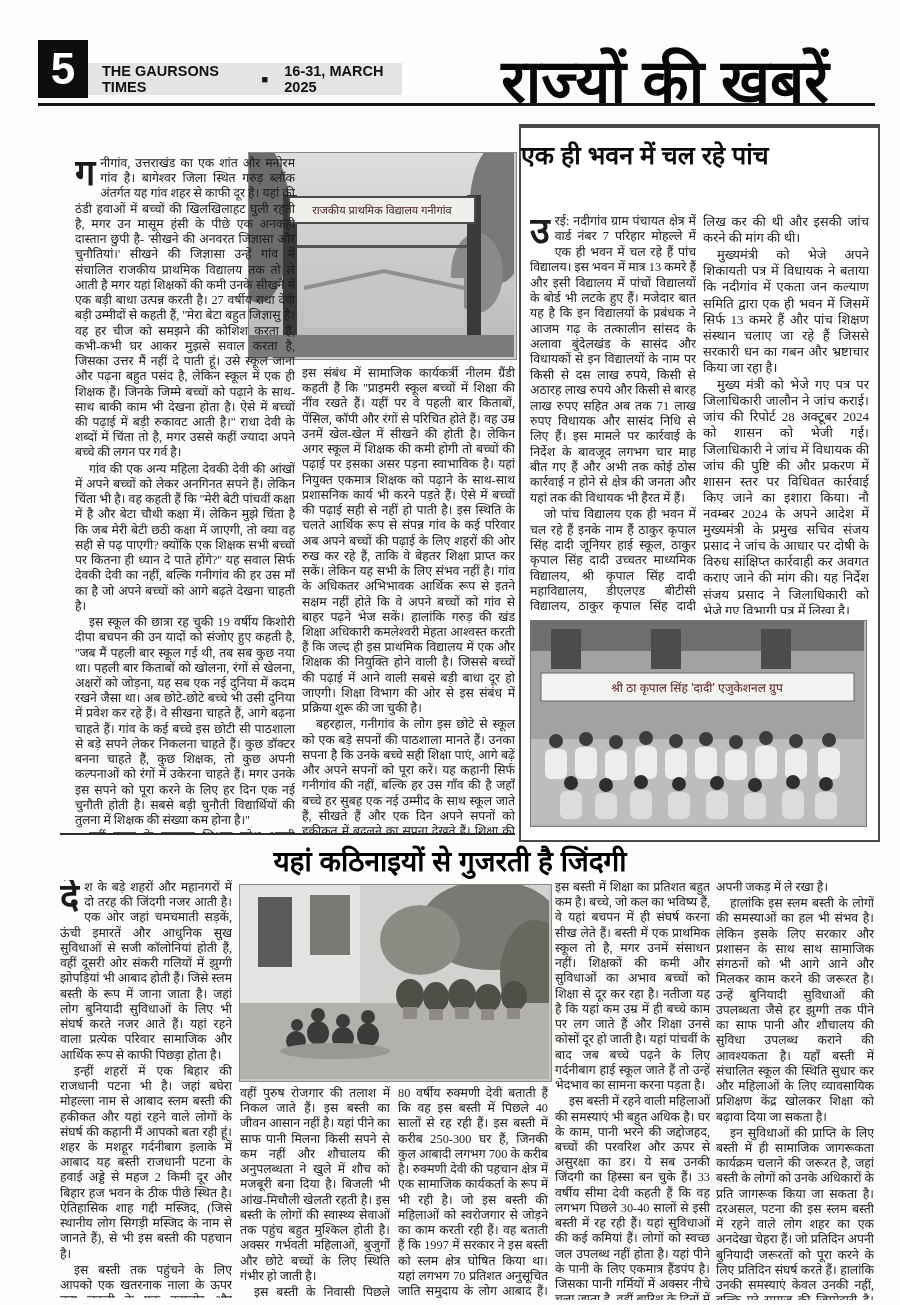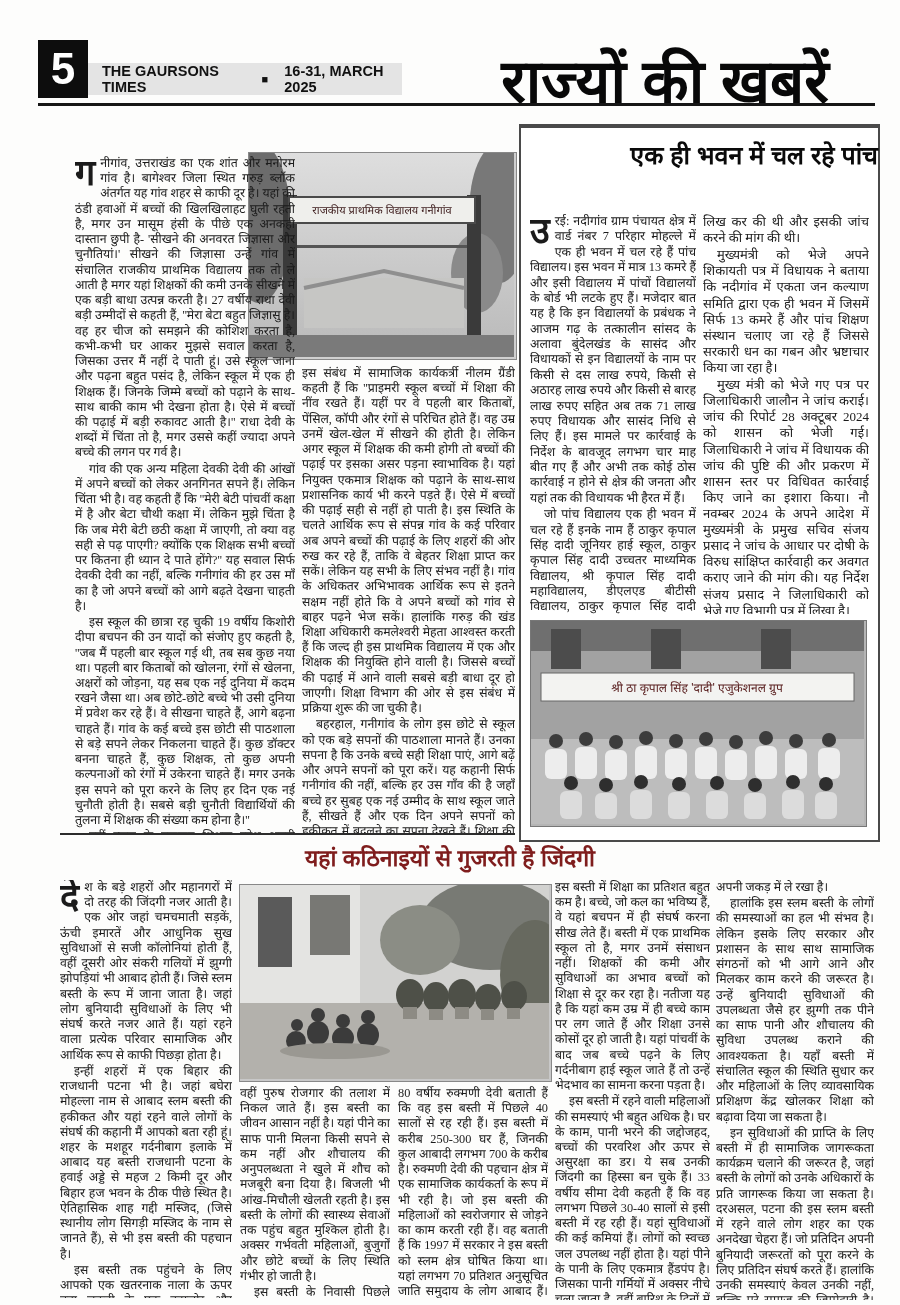--- a/index.html
+++ b/index.html
@@ -21,27 +21,27 @@
   .col p{margin:0 0 1px 0;text-indent:14px;}
   .col p.first{text-indent:0;}
   .dropcap{float:left;font-weight:bold;font-size:36px;line-height:30px;padding:2px 5px 0 0;
            font-family:"Liberation Sans","DejaVu Sans",sans-serif;}
   
   .a1-headline{position:absolute;left:75px;top:112px;width:442px;
            font-family:"Liberation Sans","DejaVu Sans",sans-serif;font-weight:bold;font-size:29px;color:#0a0a0a;}
   .a1-photo{position:absolute;left:248px;top:152px;width:267px;height:206px;border:1px solid #888;background:#cfcfcf;}
   
   .box{position:absolute;left:519px;top:124px;width:357px;height:712px;border:2px solid #4a4a4a;border-top:4px solid #4a4a4a;background:#fff;}
-  .a2-headline{position:absolute;left:0;top:12px;width:100%;text-align:right;
+  .a2-headline{position:absolute;left:0;top:12px;width:100%;text-align:left;
            font-family:"Liberation Sans","DejaVu Sans",sans-serif;font-weight:bold;font-size:25px;line-height:1.2;color:#0a0a0a;}
   .a2-photo{position:absolute;left:9px;top:492px;width:335px;height:205px;border:1px solid #777;background:#b5b5b5;}
   
   .mid-rule{position:absolute;left:60px;top:833px;width:455px;height:2px;background:#2c2c2c;}
   .a3-headline{position:absolute;left:0;top:841px;width:900px;text-align:center;
-           font-family:"Liberation Sans","DejaVu Sans",sans-serif;font-weight:bold;font-size:23px;color:#7f1d1d;}
+           font-family:"Liberation Sans","DejaVu Sans",sans-serif;font-weight:bold;font-size:28px;color:#000000;}
   .a3-photo{position:absolute;left:239px;top:884px;width:311px;height:196px;border:1px solid #888;background:#c8c8c8;}
   svg text{font-family:"Liberation Sans","DejaVu Sans",sans-serif;}
 </style>
 </head>
 <body>
 
 <div class="page">
 
   <div class="pagenum">5</div>
   <div class="mastbar">

